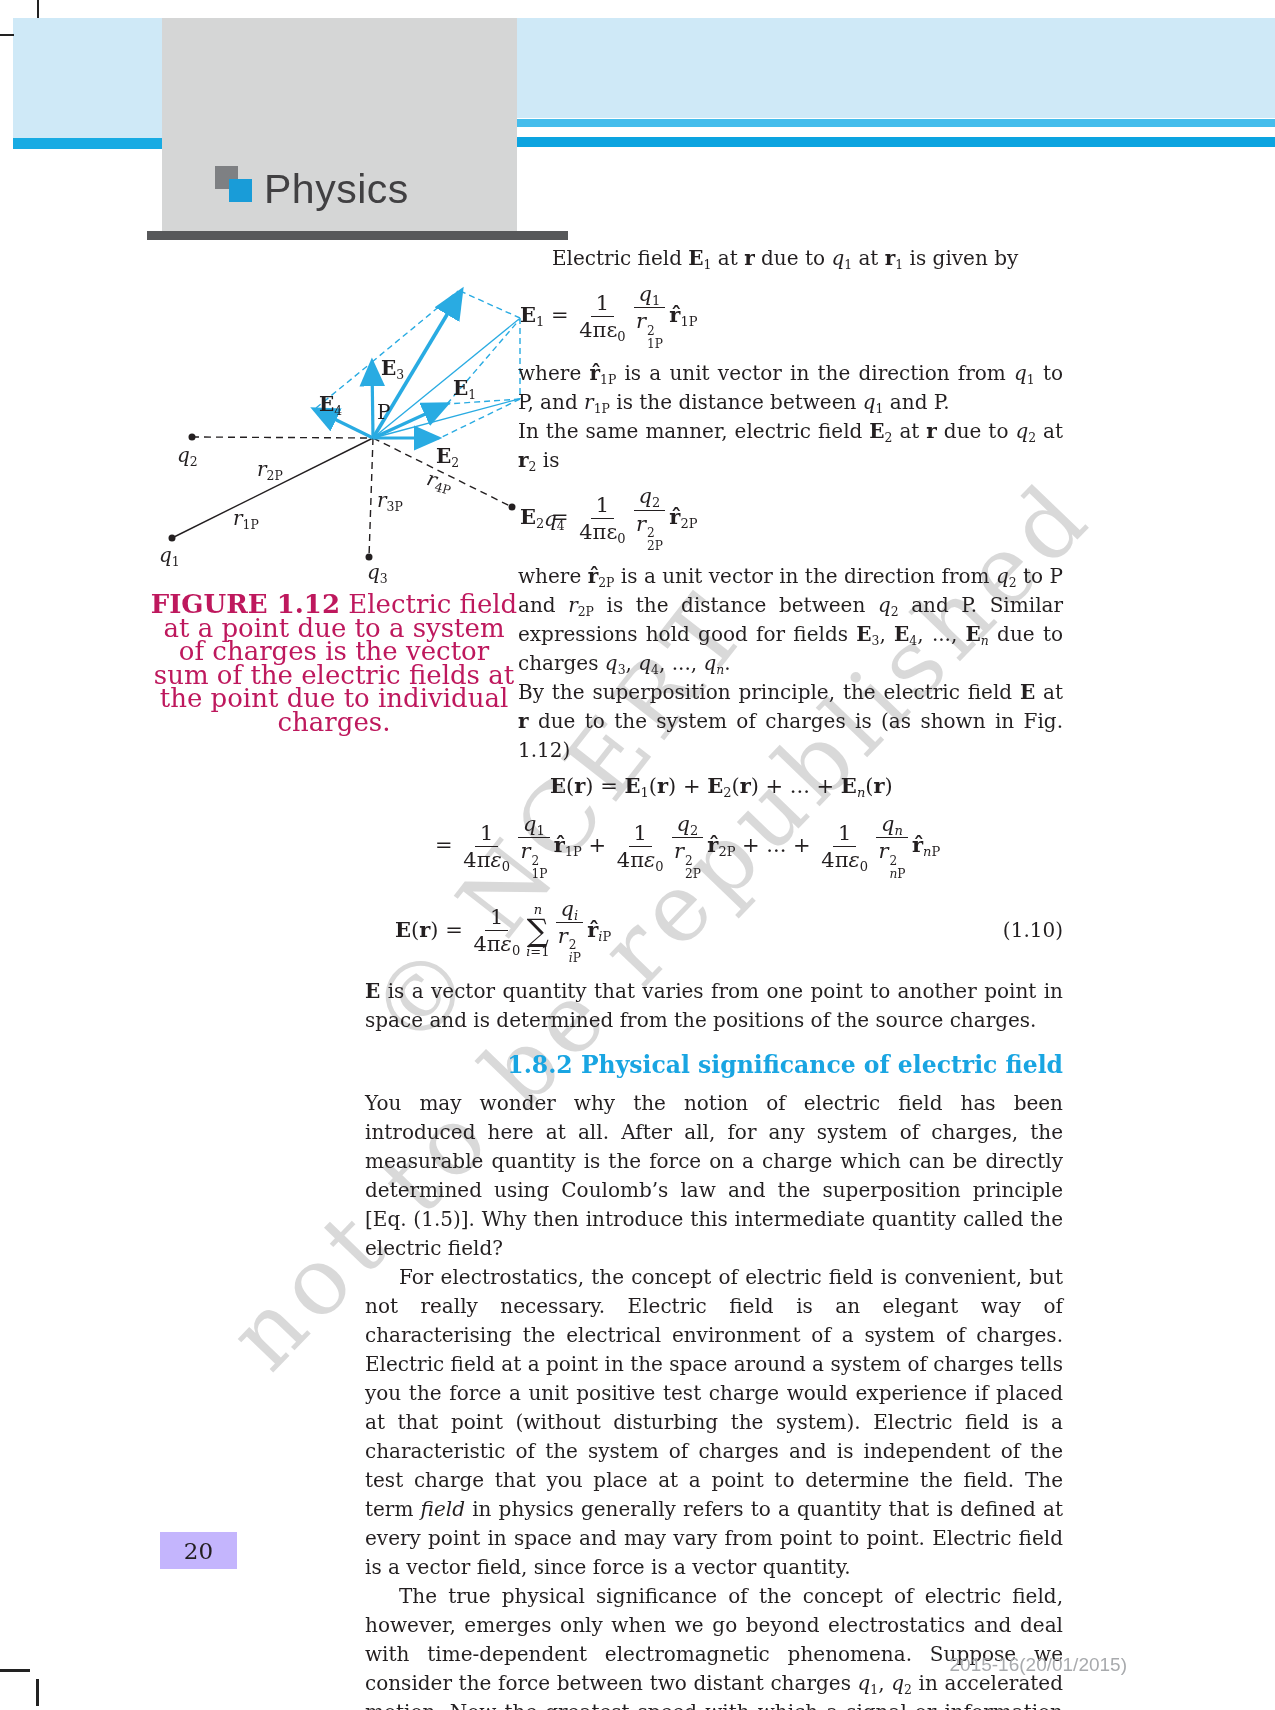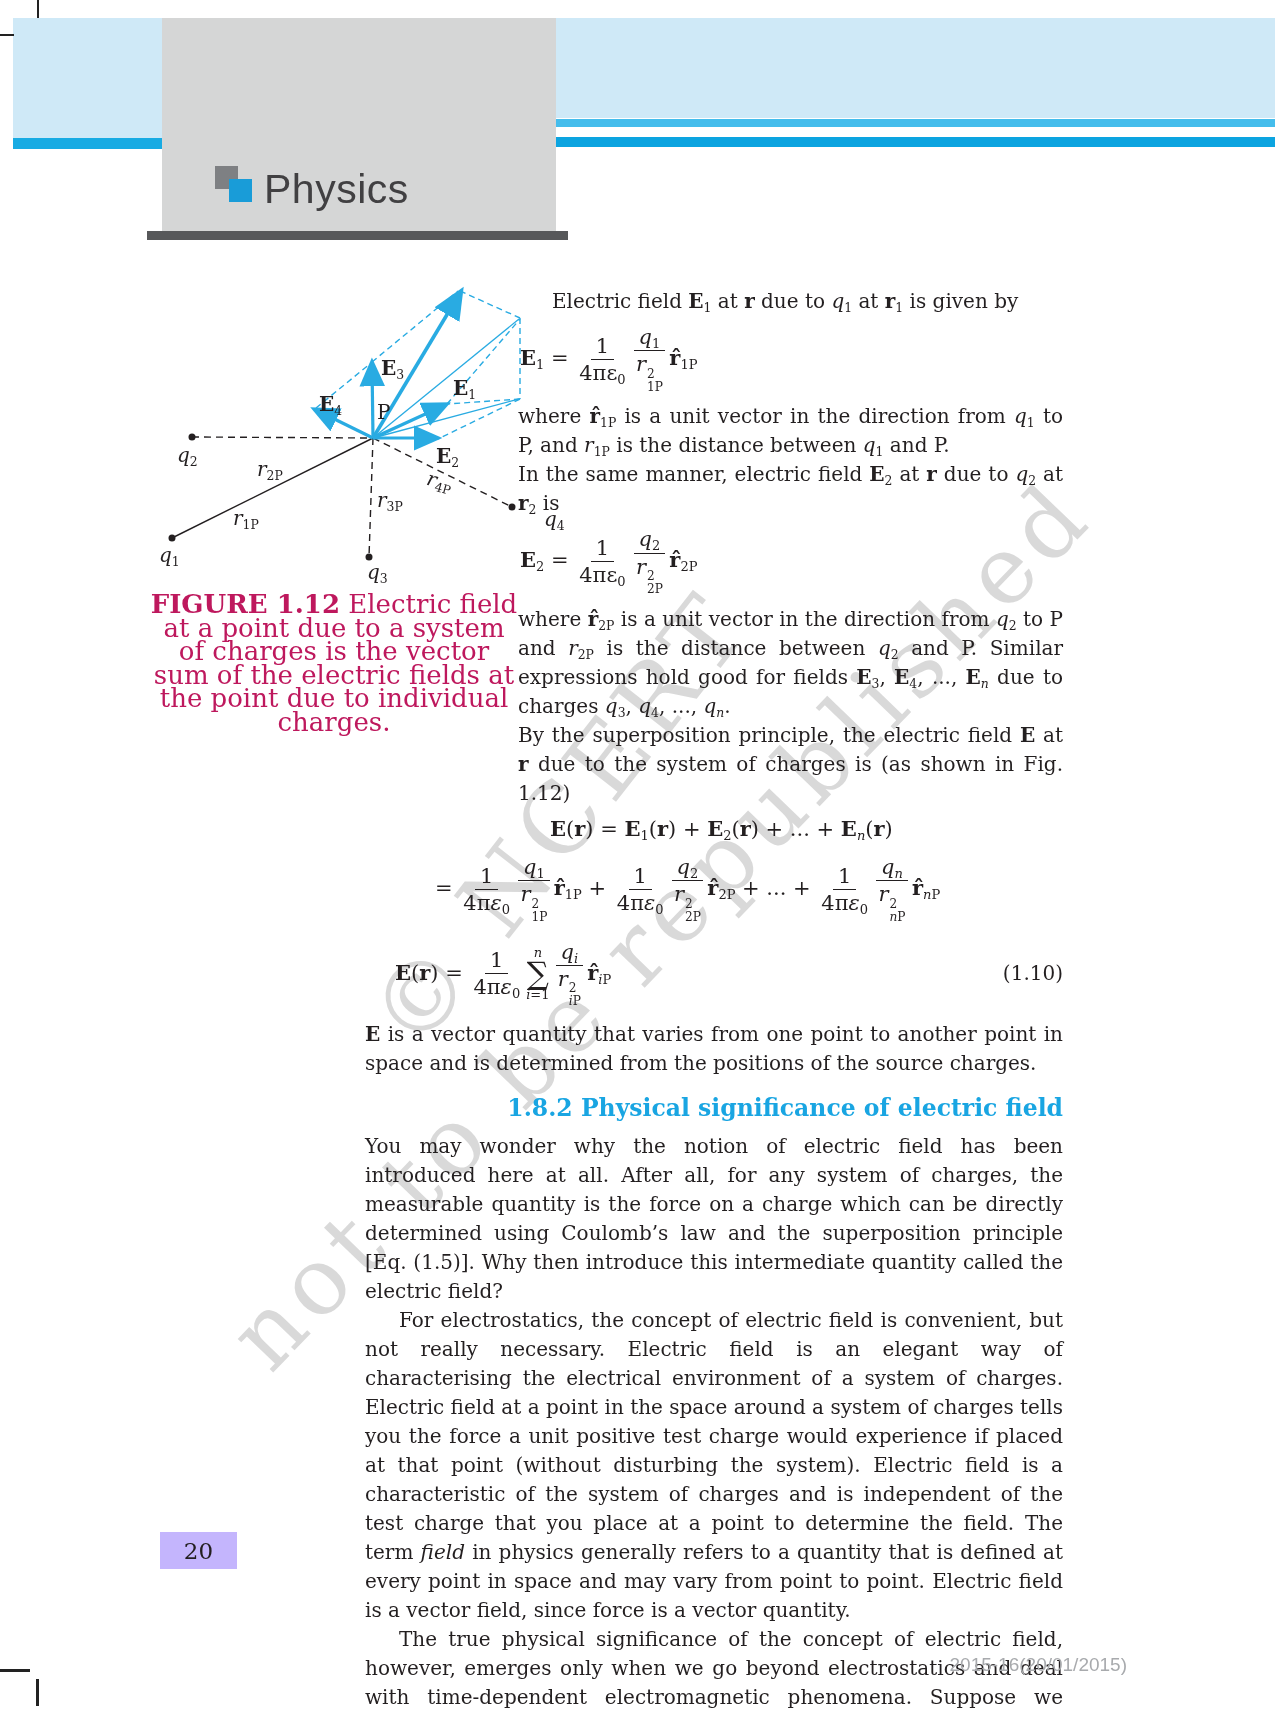--- a/index.html
+++ b/index.html
@@ -16,41 +16,41 @@
   #wm2 { left:660px; top:925px; font-size:94px; transform:translate(-50%,-50%) rotate(-46deg); }
 
   
   .band { position:absolute; z-index:1; }
   .band-left     { left:13px;  top:18px;  width:149px; height:120px; background:#cfe9f7; }
   .band-left-s   { left:13px;  top:138px; width:149px; height:11px;  background:#18abe3; }
   .band-right    { left:517px; top:18px;  width:758px; height:100px; background:#cfe9f7; }
   .band-right-s1 { left:517px; top:119px; width:758px; height:8px;   background:#45bdec; }
   .band-right-s2 { left:517px; top:137px; width:758px; height:10px;  background:#0ca4e0; }
 
-  .header-box { position:absolute; left:162px; top:18px; width:355px; height:213px; background:#d5d6d6; z-index:2;padding-left:39px; }
+  .header-box { position:absolute; left:162px; top:18px; width:355px; height:213px; background:#d5d6d6; z-index:2; }
   .hb-icon-gray { position:absolute; left:53px; top:148px; width:23px; height:23px; background:#7e8083; }
   .hb-icon-blue { position:absolute; left:67px; top:161px; width:23px; height:23px; background:#199cd8; }
   .hb-title { position:absolute; left:102px; top:148px; font-family:"Liberation Sans",sans-serif;
               font-size:41px; font-weight:400; color:#414042; letter-spacing:0.5px; }
   .header-bar { position:absolute; left:147px; top:231px; width:421px; height:9px; background:#57585a; z-index:2; }
 
   
   .figure { position:absolute; left:130px; top:245px; width:410px; height:345px; z-index:2; }
   .fig-label { position:absolute; font-size:20px; line-height:1; white-space:nowrap; }
   .fig-label sub { font-size:62%; }
   .rot16 { transform:rotate(16deg); }
 
   .fig-caption { position:absolute; left:148px; top:593px; width:372px; z-index:2;
                  text-align:center; color:#be185d; font-size:26px; line-height:23.5px; }
   .fig-caption .lead { font-weight:bold; }
 
   
   .main { position:absolute; left:365px; top:244px; width:698px; z-index:2;
           font-size:20px; line-height:29px; text-align:justify; }
-  .col { margin-left:153px; width:545px;margin-top:43px; }
+  .col { margin-left:153px; width:545px; }
   p { margin:0; }
   .indent { text-indent:34px; }
 
   sub { font-size:62%; vertical-align:-0.3em; line-height:0; }
 
   .eq { margin:9px 0 9px 2px; font-size:21px; line-height:1.25; text-align:left; }
   .eq-vec { margin:7px 0 5px 32px; font-size:21px; line-height:1.3; text-align:left; }
   .eq-expanded { margin:12px 0 6px 70px; font-size:21px; line-height:1.25; text-align:left; }
   .eq-row { display:flex; align-items:center; justify-content:space-between; margin:16px 0 12px; }
   .eq-row .body { margin-left:30px; font-size:21px; line-height:1.25; text-align:left; }

